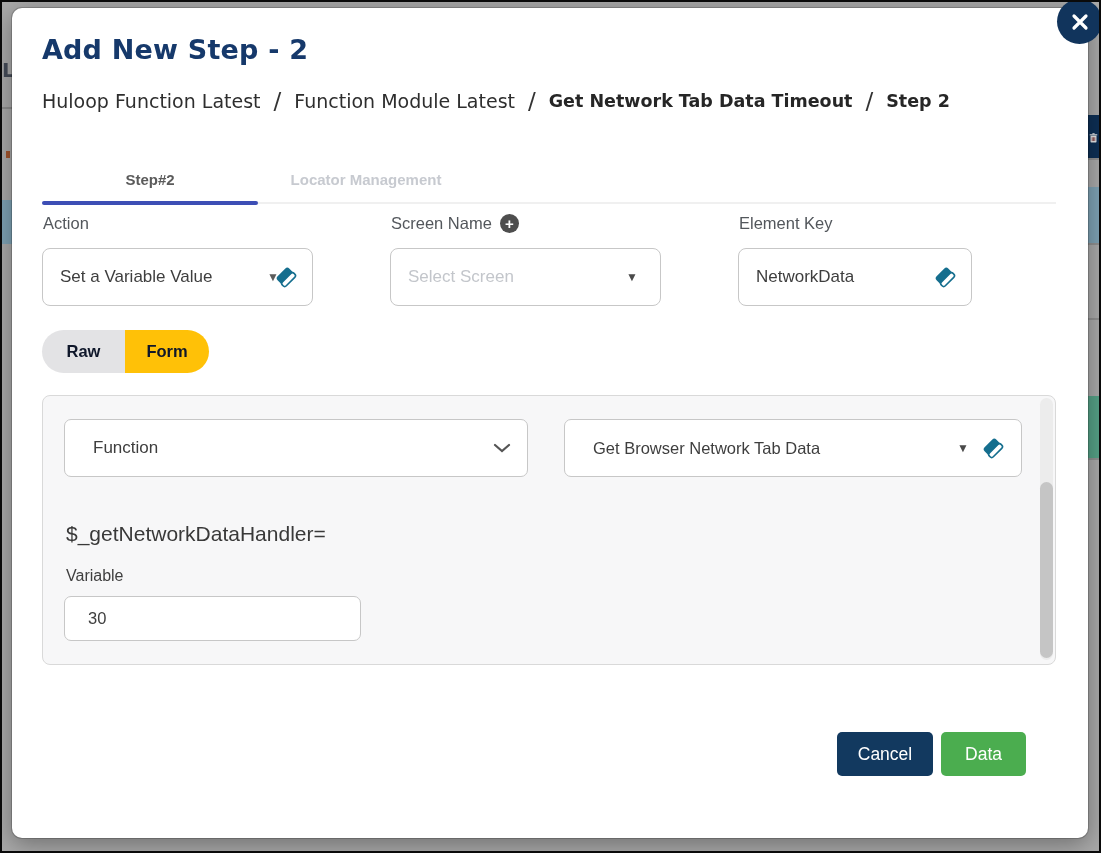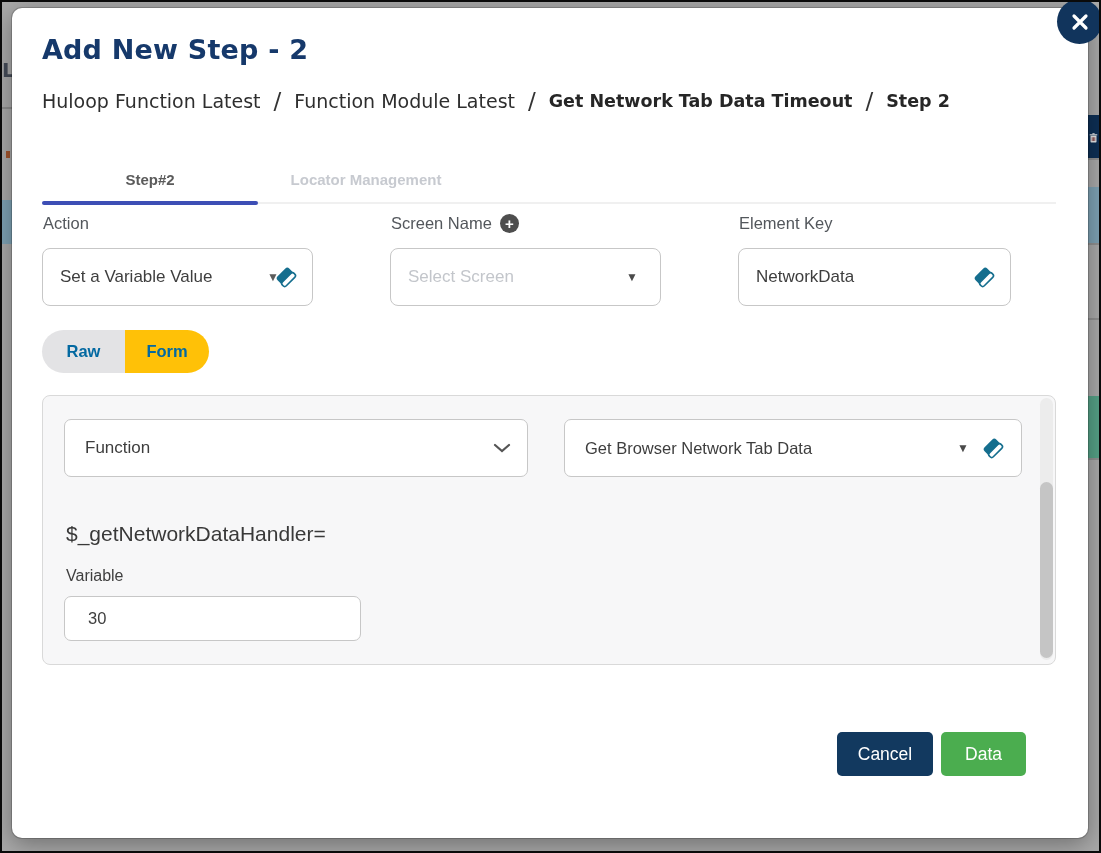--- a/index.html
+++ b/index.html
@@ -43,37 +43,37 @@
   #lab-action{left:31px}#lab-screen{left:379px}#lab-element{left:727px}
   .plus-icon{width:19px;height:19px;border-radius:50%;background:#4e4e4e;color:#fff;
     display:inline-flex;align-items:center;justify-content:center;
     font-size:15px;font-weight:700;line-height:1;cursor:pointer}
 
   .fbox{position:absolute;top:240px;height:58px;background:#fff;border:1px solid #c7c7c7;
     border-radius:8px;display:flex;align-items:center;padding:0 14px 0 17px;
     font-size:17px;color:#3e3e3e;cursor:pointer}
   #box-action{left:30px;width:271px}
   #box-screen{left:378px;width:271px}
-  #box-element{left:726px;width:273px}
+  #box-element{left:726px;width:234px}
   .fval{flex:1}
   .placeholder{flex:1;color:#c3c6cb}
   .caret{font-size:12px;color:#4a4a4a;margin-right:8px}
   #box-action .caret{margin-right:-5px;position:relative;z-index:1;color:#5c5c5c}
   .eraser{flex-shrink:0}
 
   .toggle{position:absolute;left:30px;top:322px;height:43px;display:flex;
-    font-weight:700;font-size:16.5px;color:#0369a1}
+    font-weight:700;font-size:16.5px;color:#0f172a}
   .seg{display:flex;align-items:center;justify-content:center;cursor:pointer}
   .seg.raw{width:83px;background:#e3e3e5;border-radius:22px 0 0 22px}
   .seg.form{width:84px;background:#ffc107;border-radius:0 22px 22px 0}
 
   .panel{position:absolute;left:30px;top:387px;width:1014px;height:270px;
     background:#f7f7f8;border:1px solid #d9d9d9;border-radius:8px}
   .pselect{position:absolute;top:23px;height:58px;background:#fff;border:1px solid #c7c7c7;
-    border-radius:7px;display:flex;align-items:center;padding:0 16px 0 20px;
+    border-radius:7px;display:flex;align-items:center;padding:0 16px 0 28px;
     font-size:17px;color:#3e3e3e;cursor:pointer}
   #sel-type{left:21px;width:464px}
   #sel-func{left:521px;width:458px;font-size:16.5px}
   .chev{margin-left:auto}
   #sel-func .caret{margin-left:auto;margin-right:12px}
   .expr{position:absolute;left:23px;top:126px;font-size:21px;color:#393939}
   .tlabel{position:absolute;left:23px;top:171px;font-size:16px;color:#3f3f3f}
   .tinput{position:absolute;left:21px;top:200px;width:297px;height:45px;background:#fff;
     border:1px solid #c7c7c7;border-radius:7px;padding:0 23px;font-size:16.5px;
     color:#3e3e3e;font-family:inherit}

